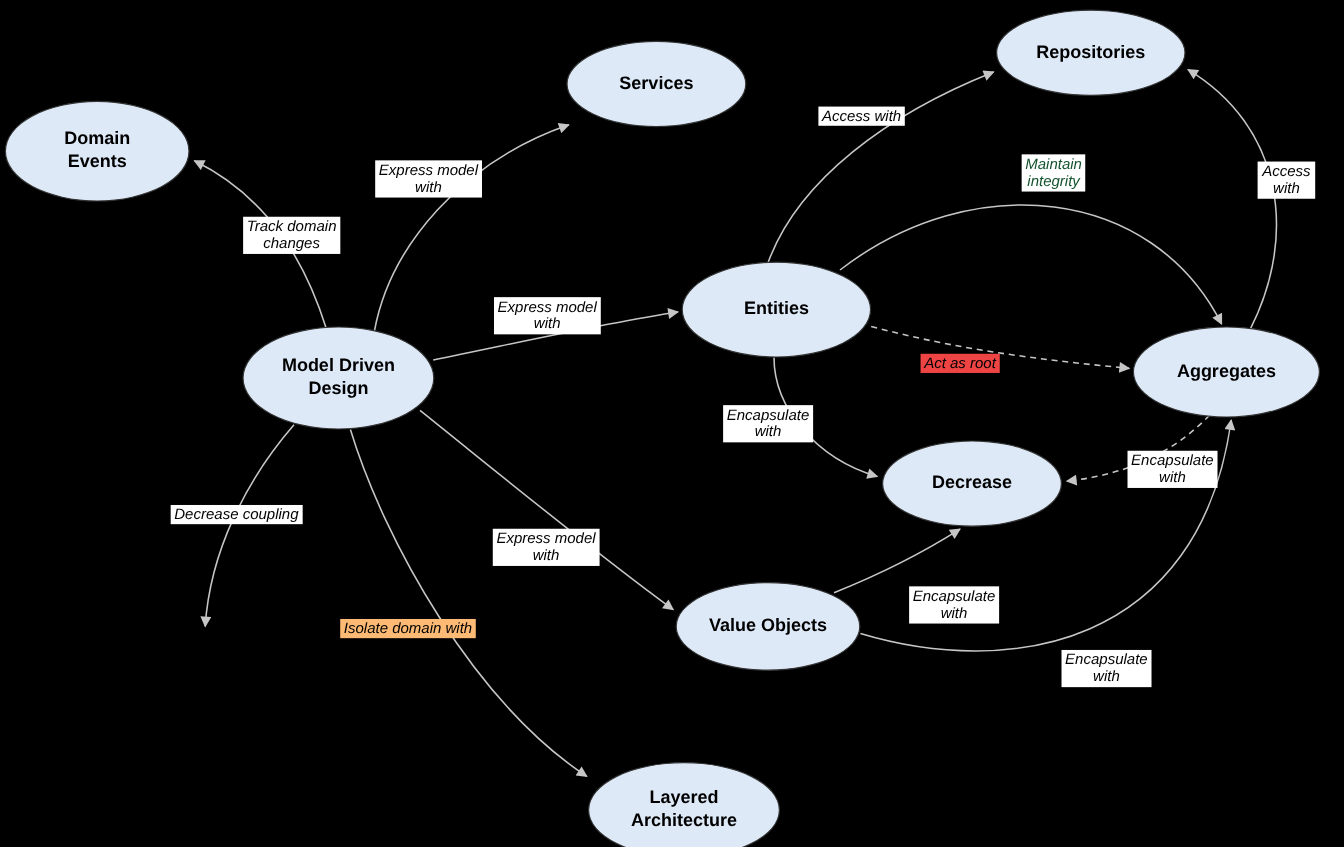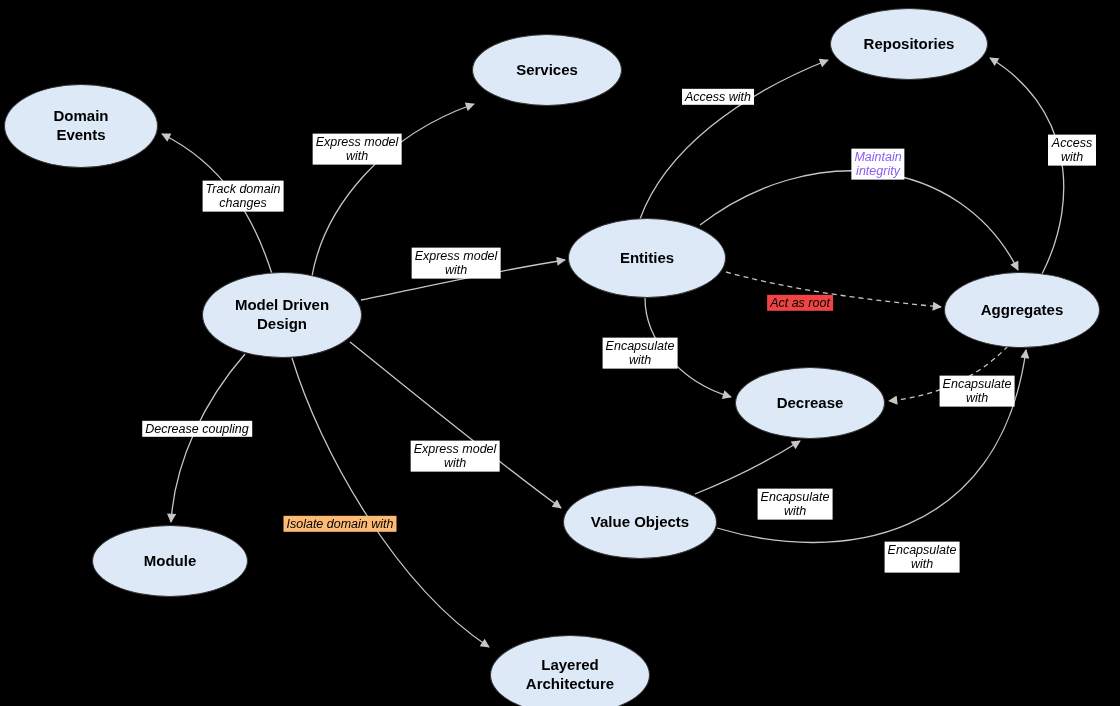--- a/index.html
+++ b/index.html
@@ -63,38 +63,37 @@
 changes</div>
     <div class="edge-label" style="left: 357px; top: 149px; background: rgb(255, 255, 255); color: rgb(0, 0, 0);">Express model
 with</div>
     <div class="edge-label" style="left: 456px; top: 263px; background: rgb(255, 255, 255); color: rgb(0, 0, 0);">Express model
 with</div>
     <div class="edge-label" style="left: 455px; top: 456px; background: rgb(255, 255, 255); color: rgb(0, 0, 0);">Express model
 with</div>
     <div class="edge-label" style="left: 197px; top: 397px; background: rgb(255, 255, 255); color: rgb(0, 0, 0); margin-top: 32px;">Decrease coupling</div>
     <div class="edge-label" style="left: 340px; top: 524px; background: #fdba74; color: rgb(0, 0, 0);">Isolate domain with</div>
     <div class="edge-label" style="left: 718px; top: 97px; background: rgb(255, 255, 255); color: rgb(0, 0, 0);">Access with</div>
-    <div class="edge-label" style="left: 878px; top: 164px; background: rgb(255, 255, 255); color: #8b5cf6;">Maintain
+    <div class="edge-label" style="left: 878px; top: 144px; background: rgb(255, 255, 255); color: #14532d;">Maintain
 integrity</div>
     <div class="edge-label" style="left: 1072px; top: 150px; background: rgb(255, 255, 255); color: rgb(0, 0, 0);">Access with</div>
     <div class="edge-label" style="left: 800px; top: 303px; background: #ef4444; color: rgb(0, 0, 0);">Act as root</div>
     <div class="edge-label" style="left: 640px; top: 353px; background: rgb(255, 255, 255); color: rgb(0, 0, 0);">Encapsulate
 with</div>
     <div class="edge-label" style="left: 977px; top: 391px; background: rgb(255, 255, 255); color: rgb(0, 0, 0);">Encapsulate
 with</div>
     <div class="edge-label" style="left: 795px; top: 504px; background: rgb(255, 255, 255); color: rgb(0, 0, 0);">Encapsulate
 with</div>
     <div class="edge-label" style="left: 922px; top: 557px; background: rgb(255, 255, 255); color: rgb(0, 0, 0);">Encapsulate
 with</div>
     <div class="node" style="left: 4px; top: 84px; width: 154px; height: 84px; background: rgb(221, 233, 247); border: 1.3px solid rgb(51, 51, 51); color: rgb(0, 0, 0);"><span>Domain
 Events</span></div>
     <div class="node" style="left: 472px; top: 34px; width: 150px; height: 72px; background: rgb(221, 233, 247); border: 1.3px solid rgb(51, 51, 51); color: rgb(0, 0, 0);"><span>Services</span></div>
     <div class="node" style="left: 830px; top: 8px; width: 158px; height: 72px; background: rgb(221, 233, 247); border: 1.3px solid rgb(51, 51, 51); color: rgb(0, 0, 0);"><span>Repositories</span></div>
     <div class="node" style="left: 202px; top: 272px; width: 160px; height: 86px; background: rgb(221, 233, 247); border: 1.3px solid rgb(51, 51, 51); color: rgb(0, 0, 0);"><span>Model Driven
 Design</span></div>
     <div class="node" style="left: 568px; top: 218px; width: 158px; height: 80px; background: rgb(221, 233, 247); border: 1.3px solid rgb(51, 51, 51); color: rgb(0, 0, 0);"><span>Entities</span></div>
     <div class="node" style="left: 944px; top: 272px; width: 156px; height: 76px; background: rgb(221, 233, 247); border: 1.3px solid rgb(51, 51, 51); color: rgb(0, 0, 0);"><span>Aggregates</span></div>
     <div class="node" style="left: 735px; top: 367px; width: 150px; height: 72px; background: rgb(221, 233, 247); border: 1.3px solid rgb(51, 51, 51); color: rgb(0, 0, 0);"><span>Decrease</span></div>
-    <div class="node" style="left: 92px; top: 525px; width: 156px; height: 72px; background: rgb(221, 233, 247); border: 1.3px solid rgb(51, 51, 51); color: rgb(0, 0, 0);"><span>Module</span></div>
     <div class="node" style="left: 563px; top: 485px; width: 154px; height: 74px; background: rgb(221, 233, 247); border: 1.3px solid rgb(51, 51, 51); color: rgb(0, 0, 0);"><span>Value Objects</span></div>
     <div class="node" style="left: 490px; top: 635px; width: 160px; height: 80px; background: rgb(221, 233, 247); border: 1.3px solid rgb(51, 51, 51); color: rgb(0, 0, 0);"><span>Layered
 Architecture</span></div>
   </div>
 
 </body></html>

